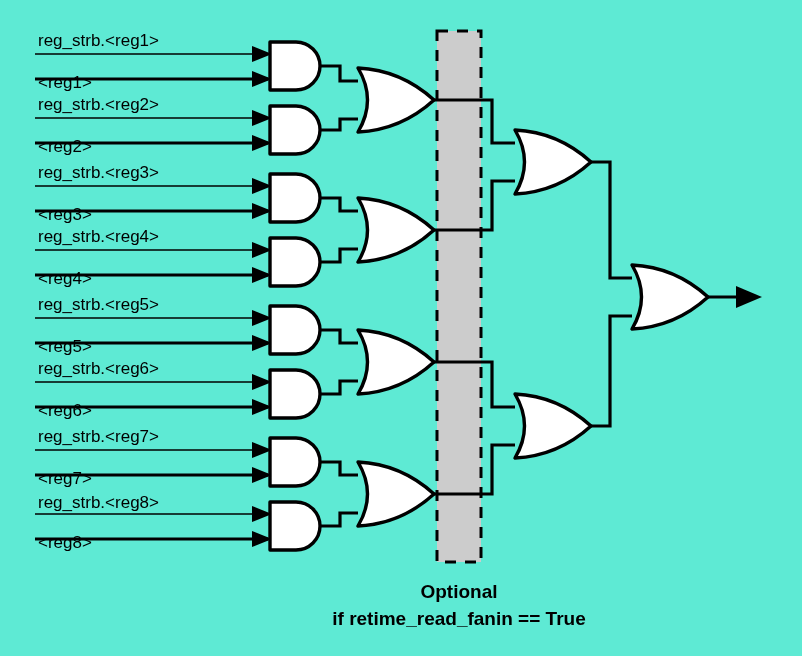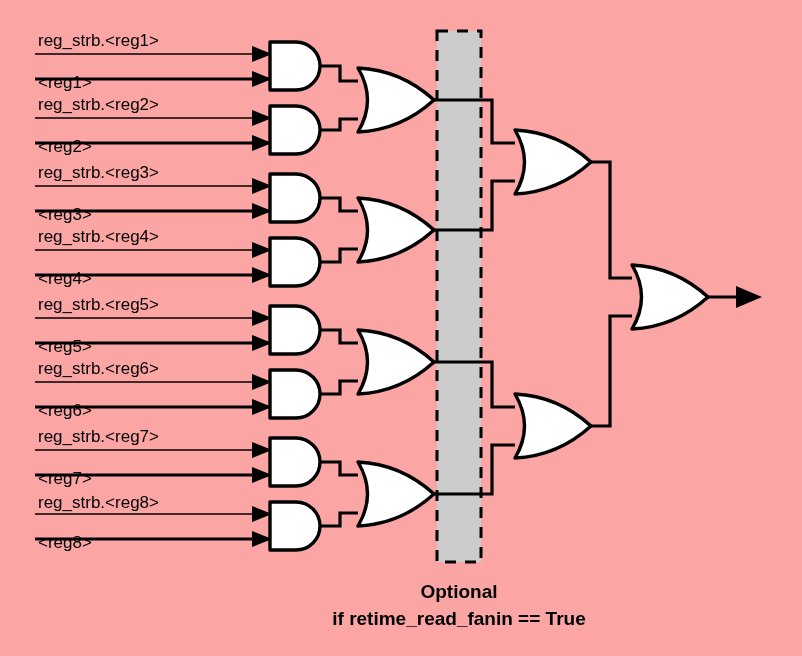--- a/index.html
+++ b/index.html
@@ -10,21 +10,21 @@
   body {
     width: 802px;
     height: 656px;
     font-family: "Liberation Sans", sans-serif;
     overflow: hidden;
   }
   #diagram-root {
     position: relative;
     width: 802px;
     height: 656px;
-    background: #fca5a5;
+    background: #5eead4;
   }
   svg#schematic {
     display: block;
     width: 802px;
     height: 656px;
   }
   .sig-label {
     font-family: "Liberation Sans", sans-serif;
     font-size: 17px;
     fill: #000000;

